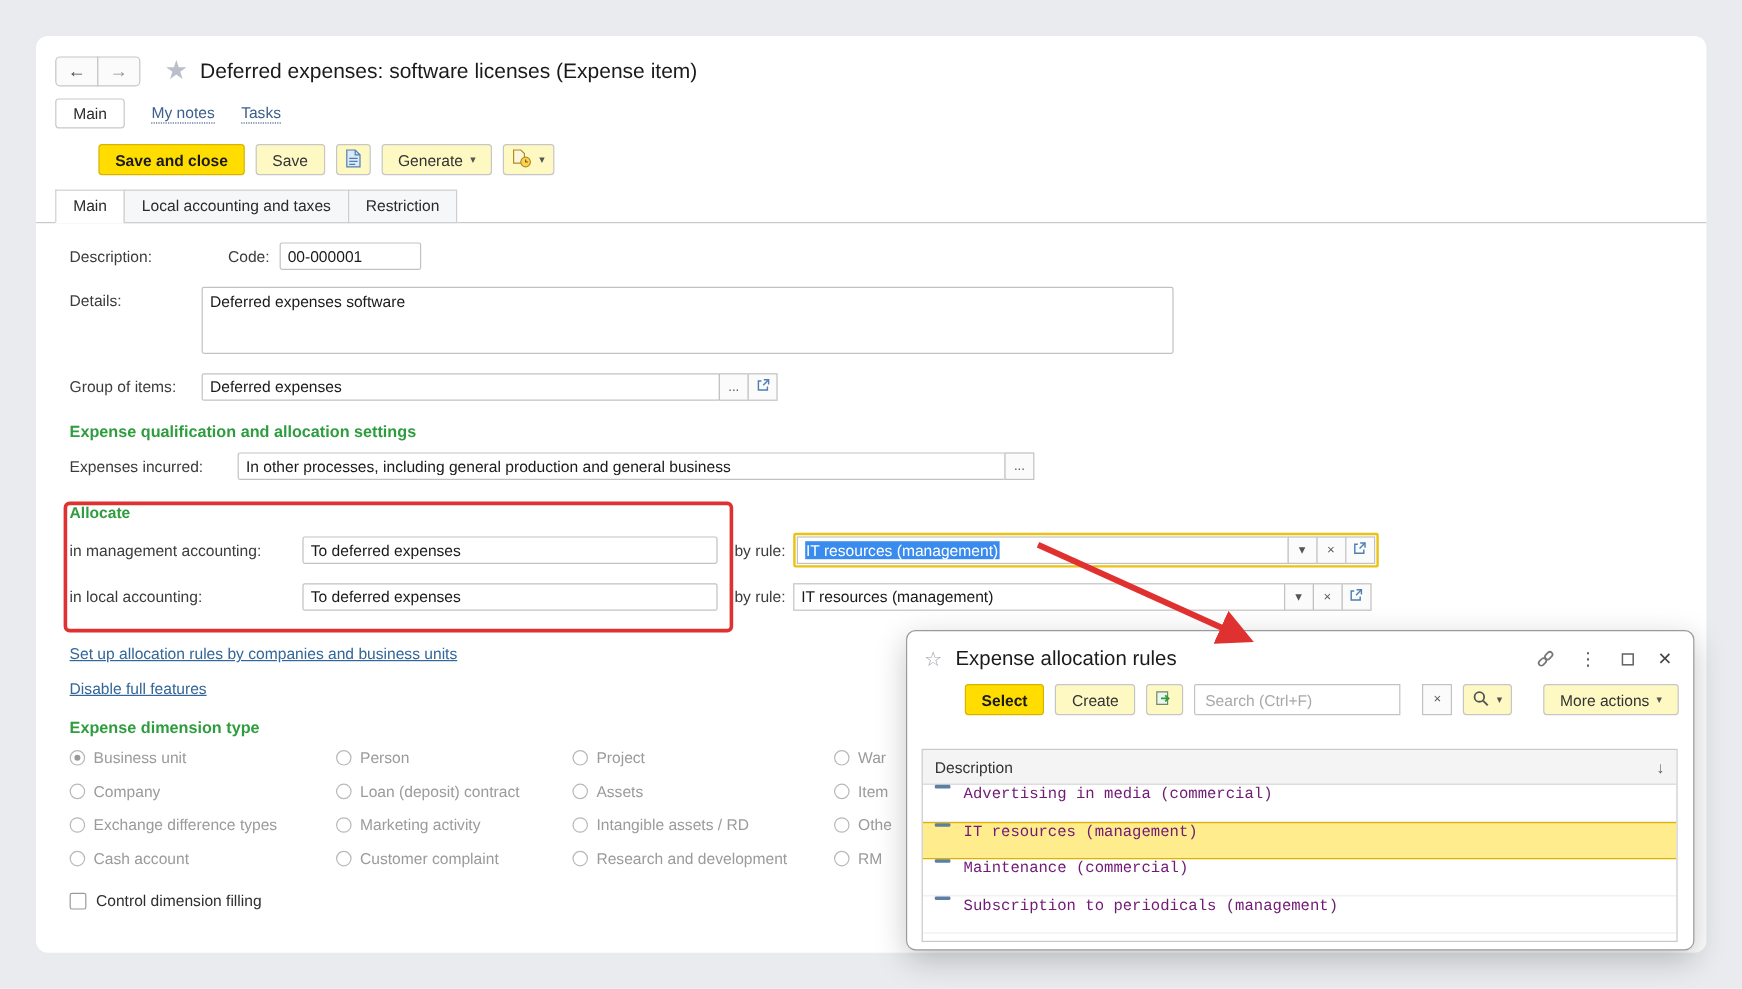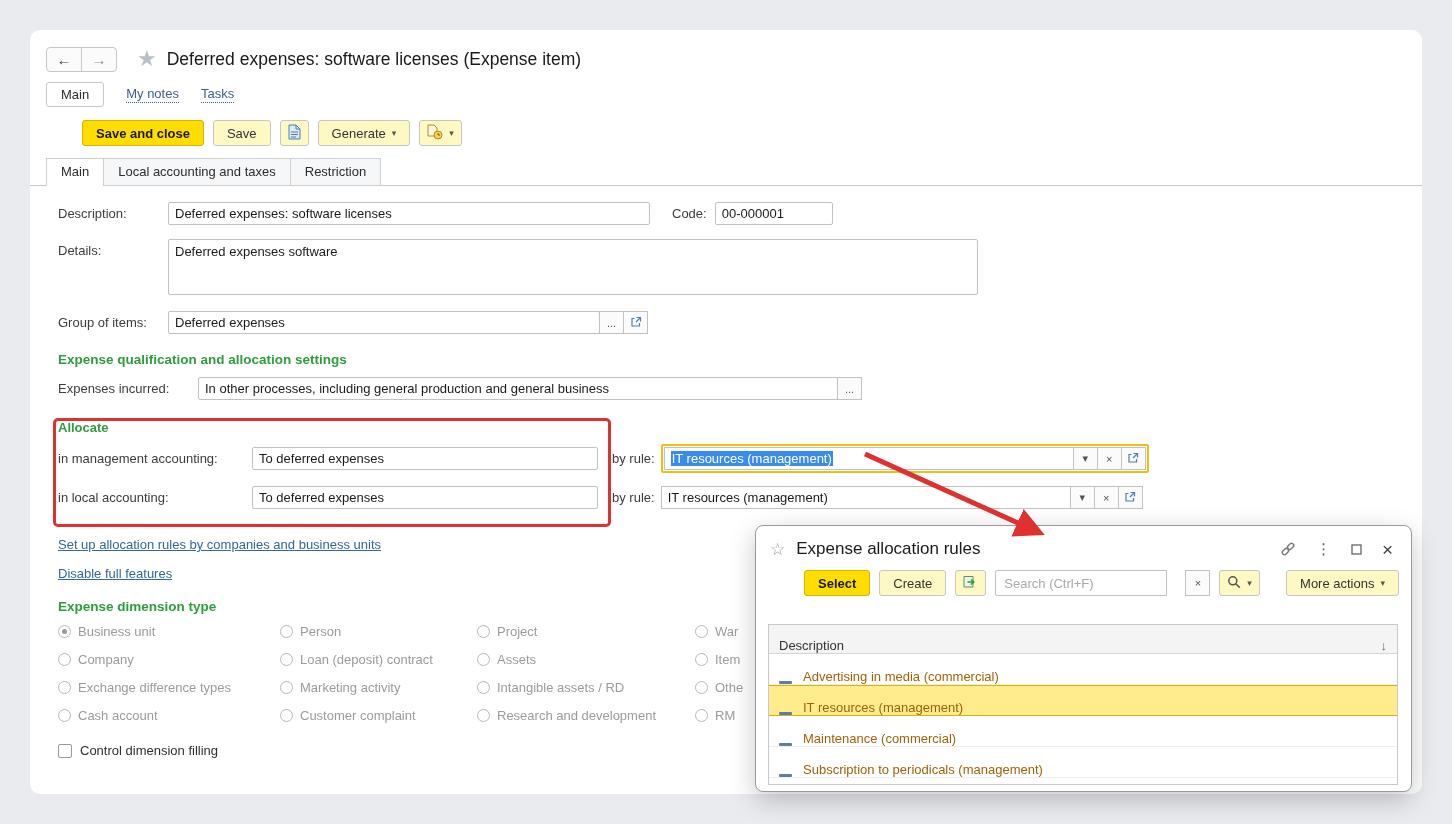--- a/index.html
+++ b/index.html
@@ -124,24 +124,24 @@
     width:172px; height:26px; border:1px solid #c2c2c2; border-radius:2px 0 0 2px;
     padding:0 8px; font-size:13px; font-family:inherit; color:#1a1a1a;
   }
   .search-input::placeholder { color:#a9a9a9; }
   .search-wrap .seg-btn { height:26px; }
   .more-actions { margin-left:auto; }
 
   .popup-table { position:absolute; left:12px; right:13px; top:98px; bottom:6px; border:1px solid #c9c9c9; overflow:hidden; background:#fff; }
   .table-header {
     height:29px; background:#f4f4f4; border-bottom:1px solid #d6d6d6;
-    display:flex; align-items:flex-end; padding:0 10px; color:#333;
+    display:flex; align-items:center; padding:0 10px; color:#333;
   }
   .sort-icon { margin-left:auto; color:#666; font-size:13px; }
-  .table-row { height:31px; display:flex; align-items:flex-end; padding:0 10px; border-bottom:1px solid #eeeeee; color:#a16207; cursor:pointer; }
+  .table-row { height:31px; display:flex; align-items:flex-start; padding:0 10px; border-bottom:1px solid #eeeeee; color:#701a75; cursor:pointer;font-family:Liberation Mono, monospace; }
   .table-row.selected { background:#ffec8d; border-top:1px solid #dcb200; border-bottom:1px solid #dcb200; }
   .dash-icon { width:13px; height:3px; background:#5c7fa3; border-radius:1px; margin-right:11px; flex:none; }
 </style>
 </head>
 <body>
 
 <div class="stage">
   <div class="window">
 
     <div class="titlebar">
@@ -194,21 +194,20 @@
     <div class="form-tabs">
       <span class="form-tab active">Main</span>
       <span class="form-tab">Local accounting and taxes</span>
       <span class="form-tab">Restriction</span>
     </div>
 
     <div class="form-body">
 
       <div class="frow">
         <span class="flabel w110">Description:</span>
-        <input class="input" style="width: 482px;" value="Deferred expenses: software licenses">
         <span class="flabel" style="margin:0 8px 0 22px">Code:</span>
         <input class="input" style="width: 118px;" value="00-000001">
       </div>
 
       <div class="frow top">
         <span class="flabel w110" style="padding-top:4px">Details:</span>
         <textarea class="textarea" style="">Deferred expenses software</textarea>
       </div>
 
       <div class="frow" style="margin-top:16px">

